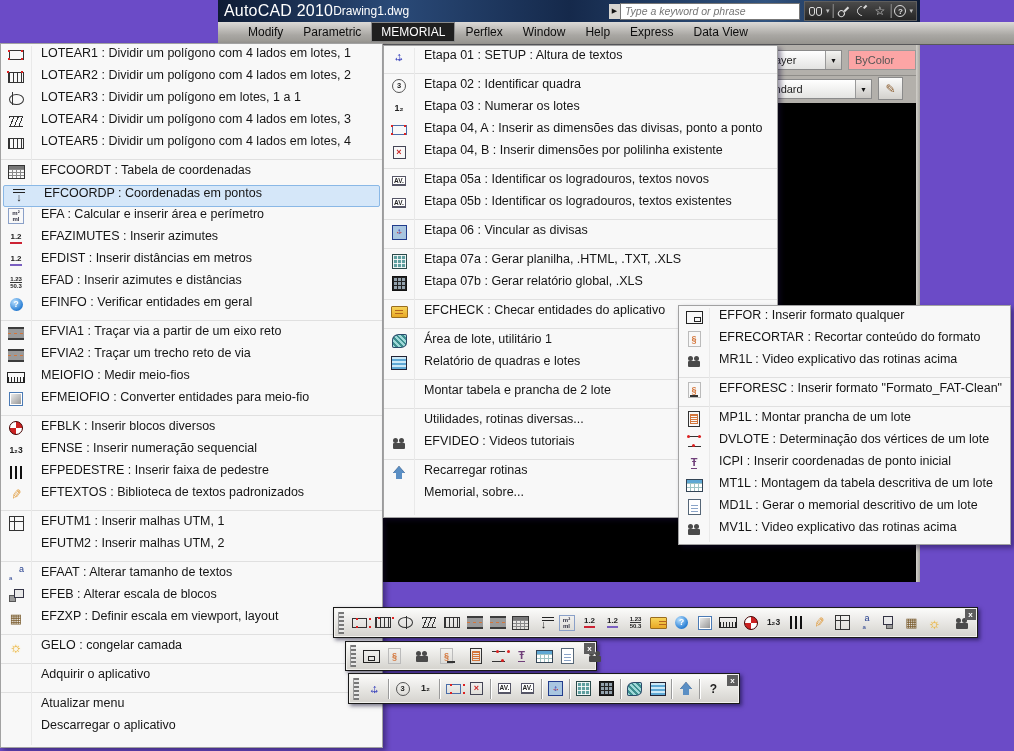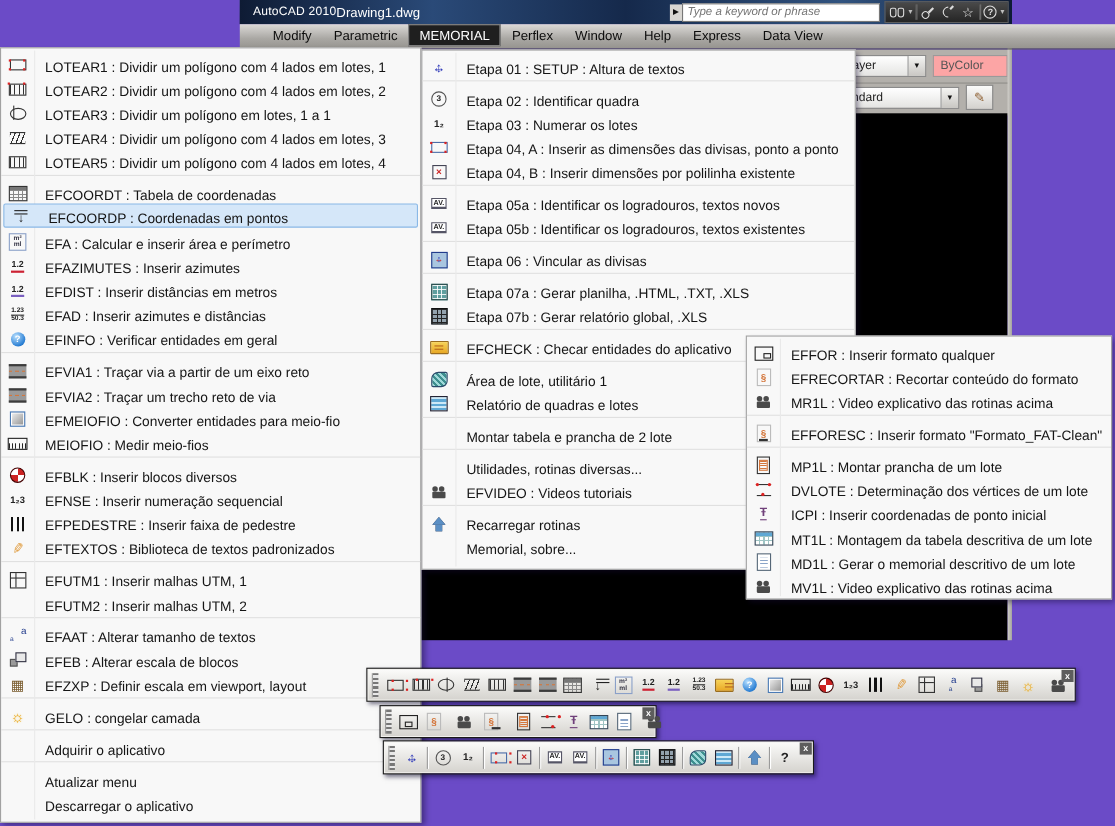--- a/index.html
+++ b/index.html
@@ -4,21 +4,21 @@
 <style>
   html,body{margin:0;padding:0}
   body{width:1014px;height:751px;position:relative;overflow:hidden;
        font-family:"Liberation Sans",sans-serif;background:#6b4bc7}
   .abs{position:absolute}
 
   
   #titlebar{left:218px;top:0;width:702px;height:22px;z-index:5;
     background:linear-gradient(90deg,#0e1b34,#2a4a78 25%,#15294b 50%,#31537f 78%,#0e1b34),
                linear-gradient(#3a5a8a,#0e1b34);display:flex;align-items:center;color:#fff}
-  #app-title{font-size:11px;margin-left:12px;letter-spacing:.2px}
+  #app-title{font-size:16px;margin-left:6px;letter-spacing:.2px}
   #doc-title{font-size:12px;}
   #search-toggle{margin-left:auto;width:11px;height:15px;background:#d8d6d2;color:#111;
     font-size:7px;display:flex;align-items:center;justify-content:center}
   #search-input{width:170px;height:13px;border:1px solid #777;font:italic 10.5px "Liberation Sans",sans-serif;
     color:#777;padding:1px 4px;margin-right:4px}
   #infocenter{height:18px;background:linear-gradient(#4a4a4a,#252525);border:1px solid #5e5e5e;
     display:flex;align-items:center;padding:0 3px;gap:3px;margin-right:3px}
   .tbi{width:15px;height:15px;position:relative;display:inline-flex;align-items:center;justify-content:center;color:#e2e2e2}
   .tbi-binoculars::before,.tbi-binoculars::after{content:'';width:4px;height:7px;border:1.2px solid #dcdcdc;border-radius:2px 2px 3px 3px}
   .tbi-binoculars::after{margin-left:1px}
@@ -56,21 +56,21 @@
     background:linear-gradient(#fbfbfa,#d3d1cd);border:1px solid #8a8a8a;
     display:flex;align-items:center;justify-content:center;font-size:12px;color:#8a5a2a;transform:none}
 
   
   .menu{background:#f8f8f8;border:1px solid #a2a2a2;box-shadow:3px 3px 5px rgba(20,10,50,.45);
     box-sizing:border-box;padding-top:2px}
   .menu::before{content:'';position:absolute;left:30px;top:2px;bottom:2px;width:1px;background:#e9e9e9}
   #left-menu{left:0;top:43px;width:383px;height:705px;z-index:10}
   #memorial-menu{left:383px;top:45px;width:395px;height:473px;z-index:11}
   #format-submenu{left:678px;top:305px;width:333px;height:240px;z-index:12}
-  .mi{height:22px;display:flex;align-items:flex-end;font-size:12.5px;color:#151515;white-space:nowrap;position:relative}
+  .mi{height:22px;display:flex;align-items:flex-start;font-size:12.5px;color:#151515;white-space:nowrap;position:relative}
   .mi .lbl{margin-left:10px}
   .mi.hl{background:#d5e7f9;border:1px solid #8ab8e6;border-radius:2px;height:20px;margin:0 2px}
   .msep{height:7px;display:flex;align-items:center}
   .msep::before{content:'';display:block;width:100%;height:1px;background:#e0e0e0}
 
   
   .ic{position:relative;width:30px;height:18px;flex:none;display:inline-flex;align-items:center;justify-content:center;
       color:#222;font-family:"Liberation Sans",sans-serif}
   .ic .t1,.ic .t2{line-height:1}
   .ic-lotear1::before,.ic-lotdim::before{content:'';width:13px;height:8px;border:1px solid #333}
@@ -304,26 +304,26 @@
     <div class="msep"></div>
     <div class="mi">
       <span class="ic ic-road"></span>
       <span class="lbl">EFVIA1 : Traçar via a partir de um eixo reto</span>
     </div>
     <div class="mi">
       <span class="ic ic-road"></span>
       <span class="lbl">EFVIA2 : Traçar um trecho reto de via</span>
     </div>
     <div class="mi">
+      <span class="ic ic-ruler"></span>
+      <span class="lbl">MEIOFIO : Medir meio-fios</span>
+    </div>
+    <div class="mi">
       <span class="ic ic-mfbox"></span>
       <span class="lbl">EFMEIOFIO : Converter entidades para meio-fio</span>
-    </div>
-    <div class="mi">
-      <span class="ic ic-ruler"></span>
-      <span class="lbl">MEIOFIO : Medir meio-fios</span>
     </div>
     <div class="msep"></div>
     <div class="mi">
       <span class="ic ic-target"></span>
       <span class="lbl">EFBLK : Inserir blocos diversos</span>
     </div>
     <div class="mi">
       <span class="ic ic-n123">
         <span class="t1">1₂3</span>
       </span>

